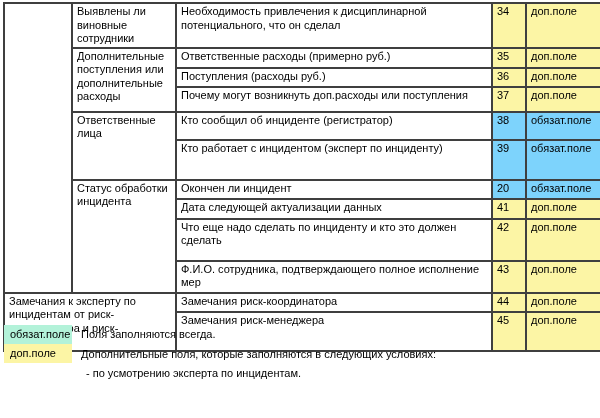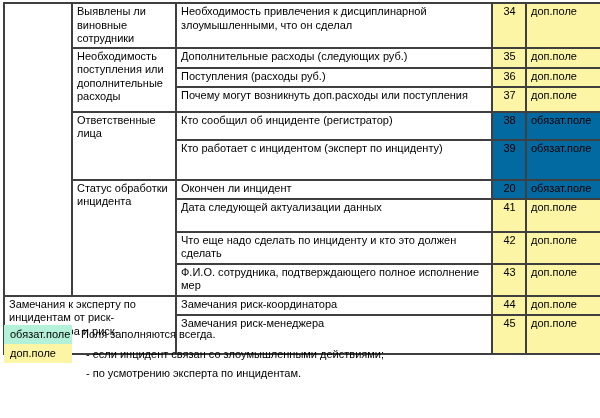--- a/index.html
+++ b/index.html
@@ -22,23 +22,23 @@
     table-layout: fixed;
   }
   table.fields-table td {
     border: 2px solid #3f3f3f;
     vertical-align: top;
     font-size: 11px;
     line-height: 13.5px;
     padding: 1px 3px 1px 4px;
     overflow: hidden;
   }
-  td.cell-num { text-align: center; padding: 1px 1px; }
+  td.cell-num { text-align: left; padding: 1px 1px; }
   td.type-opt { background: #fcf5a5; }
-  td.type-mand { background: #0369a1; }
+  td.type-mand { background: #7dd3fc; }
   td.cell-empty { background: #ffffff; }
 
   .legend {
     position: absolute;
     left: 4px;
     top: 325px;
     display: flex;
     align-items: flex-start;
   }
   .legend-swatches { flex: 0 0 68px; width: 68px; }
@@ -71,27 +71,27 @@
       <col style="width:68px">
       <col style="width:104px">
       <col style="width:316px">
       <col style="width:34px">
       <col style="width:75px">
     </colgroup>
     <tbody>
         <tr style="height:44px">
       <td class="cell-empty" rowspan="10"></td>
       <td class="cell-group">Выявлены ли виновные сотрудники</td>
-      <td class="cell-desc">Необходимость привлечения к дисциплинарной злоумышленными, что он сделал</td>
+      <td class="cell-desc">Необходимость привлечения к дисциплинарной потенциального, что он сделал</td>
       <td class="cell-num type-opt">34</td>
       <td class="cell-type type-opt">доп.поле</td>
     </tr>
     <tr style="height:20px">
-      <td class="cell-group" rowspan="3">Необходимость поступления или дополнительные расходы</td>
-      <td class="cell-desc">Дополнительные расходы (следующих руб.)</td>
+      <td class="cell-group" rowspan="3">Дополнительные поступления или дополнительные расходы</td>
+      <td class="cell-desc">Ответственные расходы (примерно руб.)</td>
       <td class="cell-num type-opt">35</td>
       <td class="cell-type type-opt">доп.поле</td>
     </tr>
     <tr style="height:19px">
       <td class="cell-desc">Поступления (расходы руб.)</td>
       <td class="cell-num type-opt">36</td>
       <td class="cell-type type-opt">доп.поле</td>
     </tr>
     <tr style="height:25px">
       <td class="cell-desc">Почему могут возникнуть доп.расходы или поступления</td>
@@ -108,26 +108,26 @@
       <td class="cell-desc">Кто работает с инцидентом (эксперт по инциденту)</td>
       <td class="cell-num type-mand">39</td>
       <td class="cell-type type-mand">обязат.поле</td>
     </tr>
     <tr style="height:19px">
       <td class="cell-group" rowspan="4">Статус обработки инцидента</td>
       <td class="cell-desc">Окончен ли инцидент</td>
       <td class="cell-num type-mand">20</td>
       <td class="cell-type type-mand">обязат.поле</td>
     </tr>
-    <tr style="height:33px">
+    <tr style="height:20px">
       <td class="cell-desc">Дата следующей актуализации данных</td>
       <td class="cell-num type-opt">41</td>
       <td class="cell-type type-opt">доп.поле</td>
     </tr>
-    <tr style="height:32px">
+    <tr style="height:42px">
       <td class="cell-desc">Что еще надо сделать по инциденту и кто это должен сделать</td>
       <td class="cell-num type-opt">42</td>
       <td class="cell-type type-opt">доп.поле</td>
     </tr>
     <tr style="height:32px">
       <td class="cell-desc">Ф.И.О. сотрудника, подтверждающего полное исполнение мер</td>
       <td class="cell-num type-opt">43</td>
       <td class="cell-type type-opt">доп.поле</td>
     </tr>
     <tr style="height:19px">
@@ -144,18 +144,18 @@
   </tbody>
     </table>
 
   <div class="legend">
     <div class="legend-swatches">
       <div class="swatch swatch-mand">обязат.поле</div>
       <div class="swatch swatch-opt">доп.поле</div>
     </div>
     <div class="legend-lines">
       <div class="legend-line">Поля заполняются всегда.</div>
-      <div class="legend-line indent">- если инцидент связан со злоумышленными действиями;</div>
+      <div class="legend-line">Дополнительные поля, которые заполняются в следующих условиях:</div>
       <div class="legend-line indent">- по усмотрению эксперта по инцидентам.</div>
     </div>
   </div>
 
 </div>
 
 </body></html>

